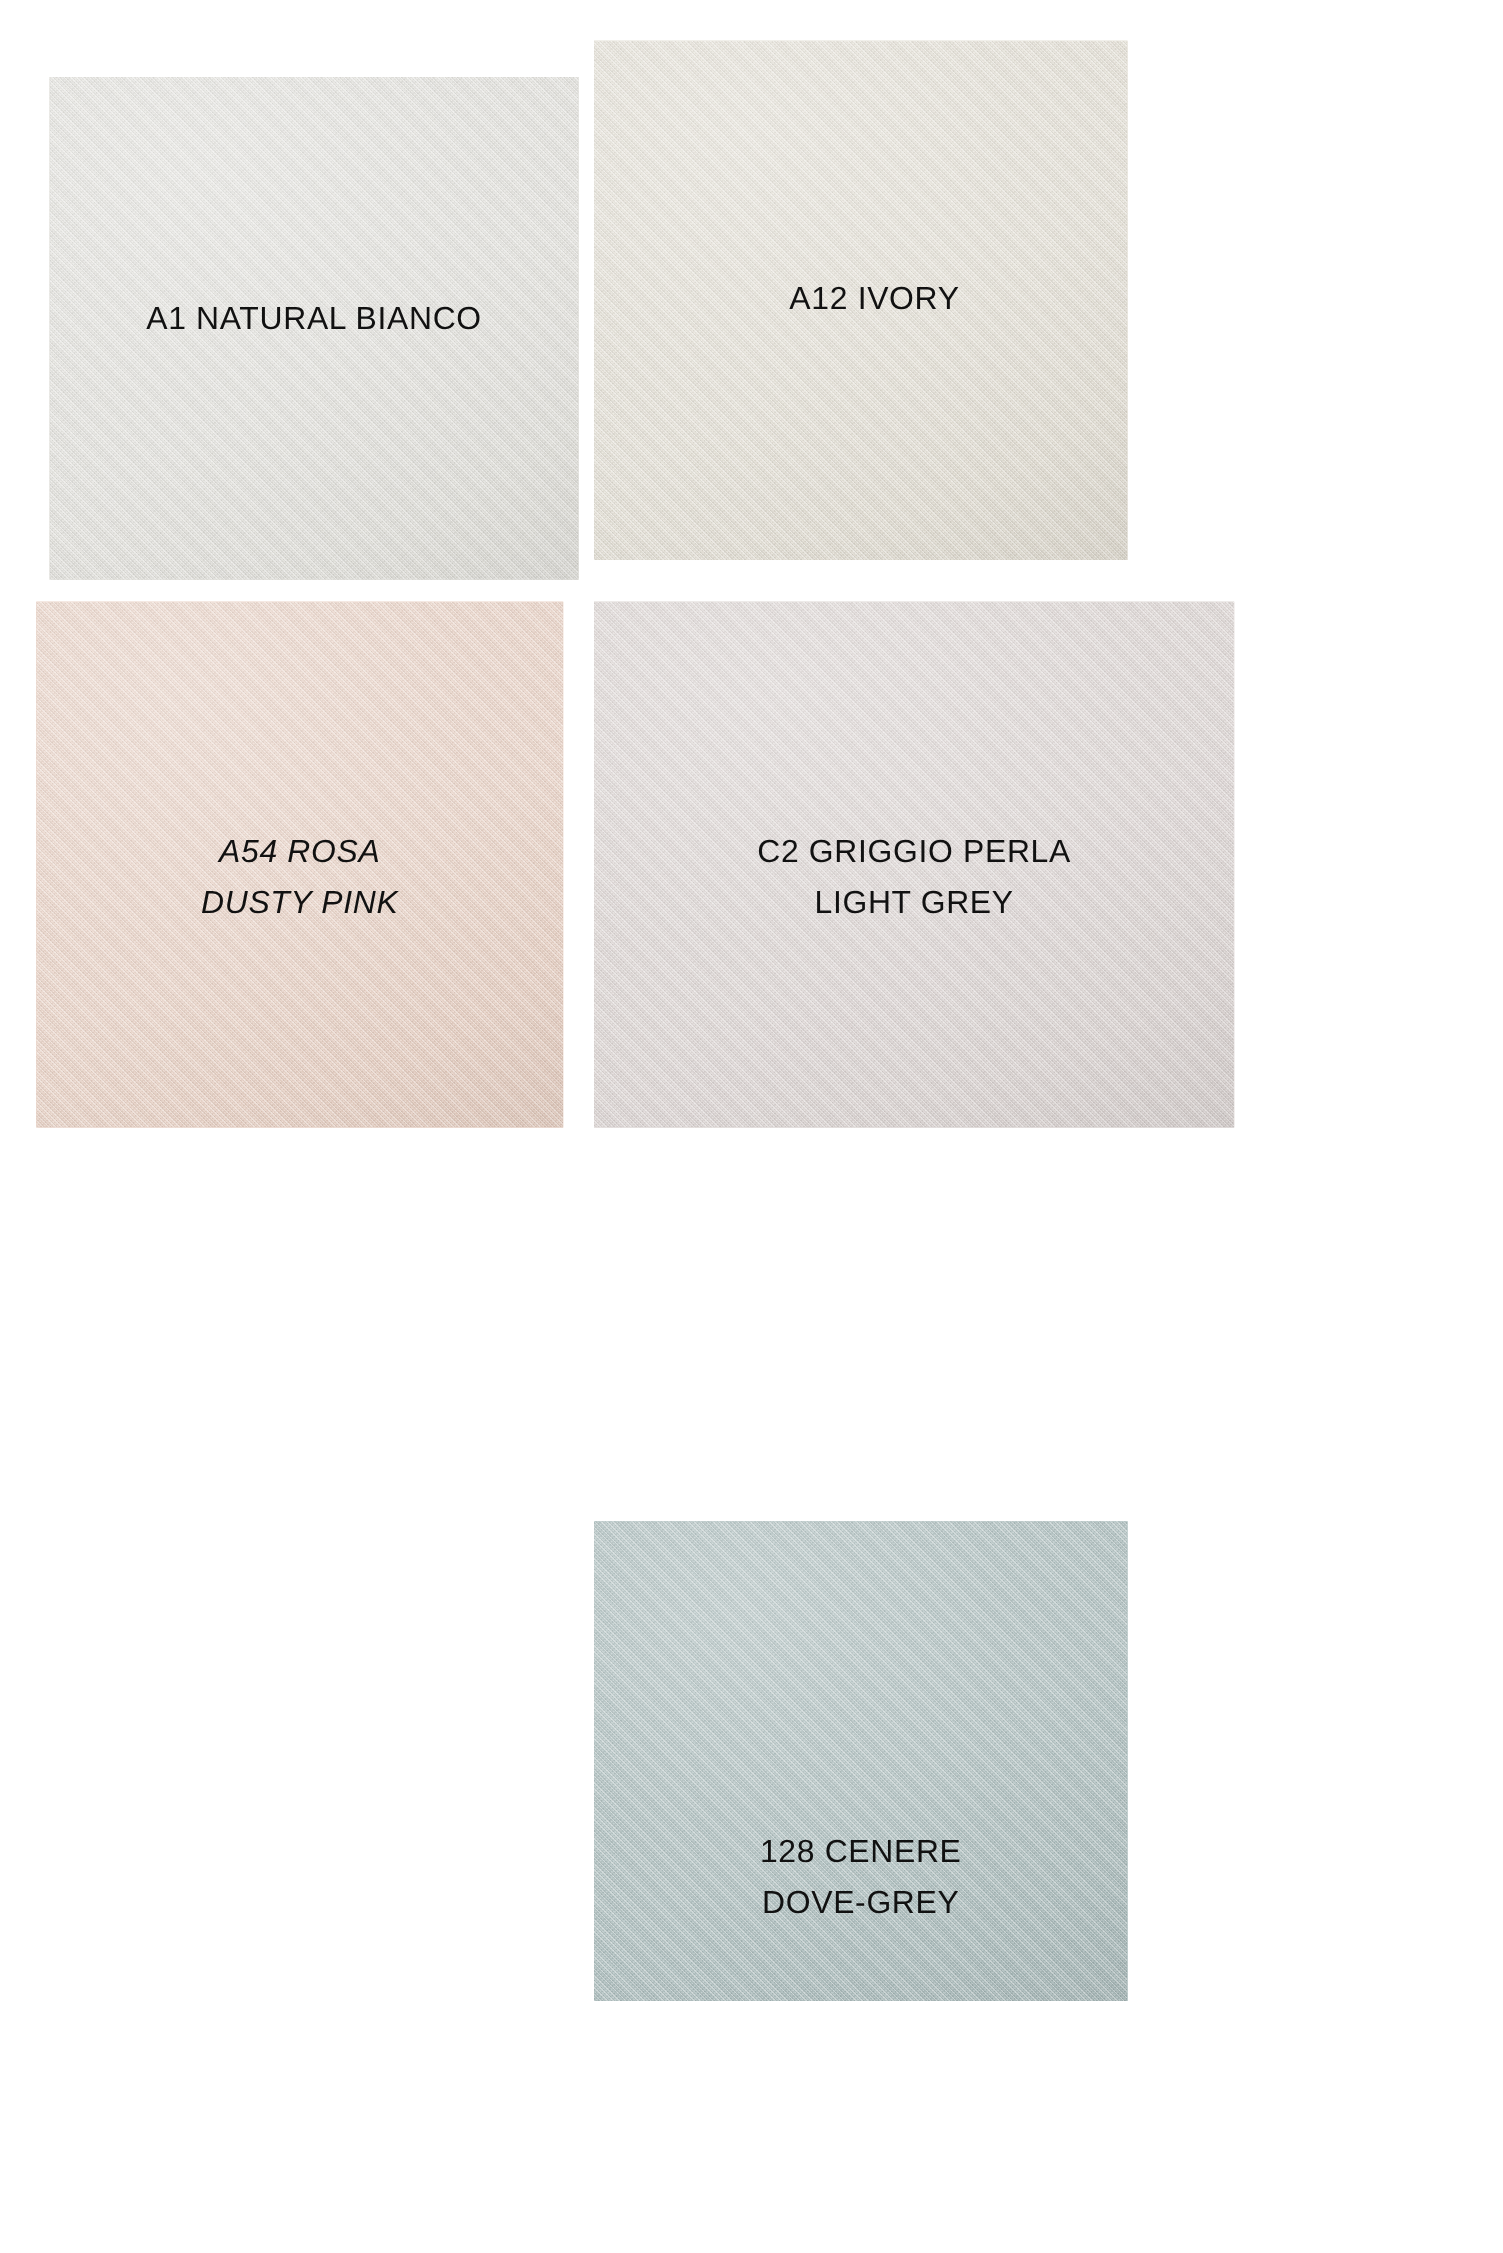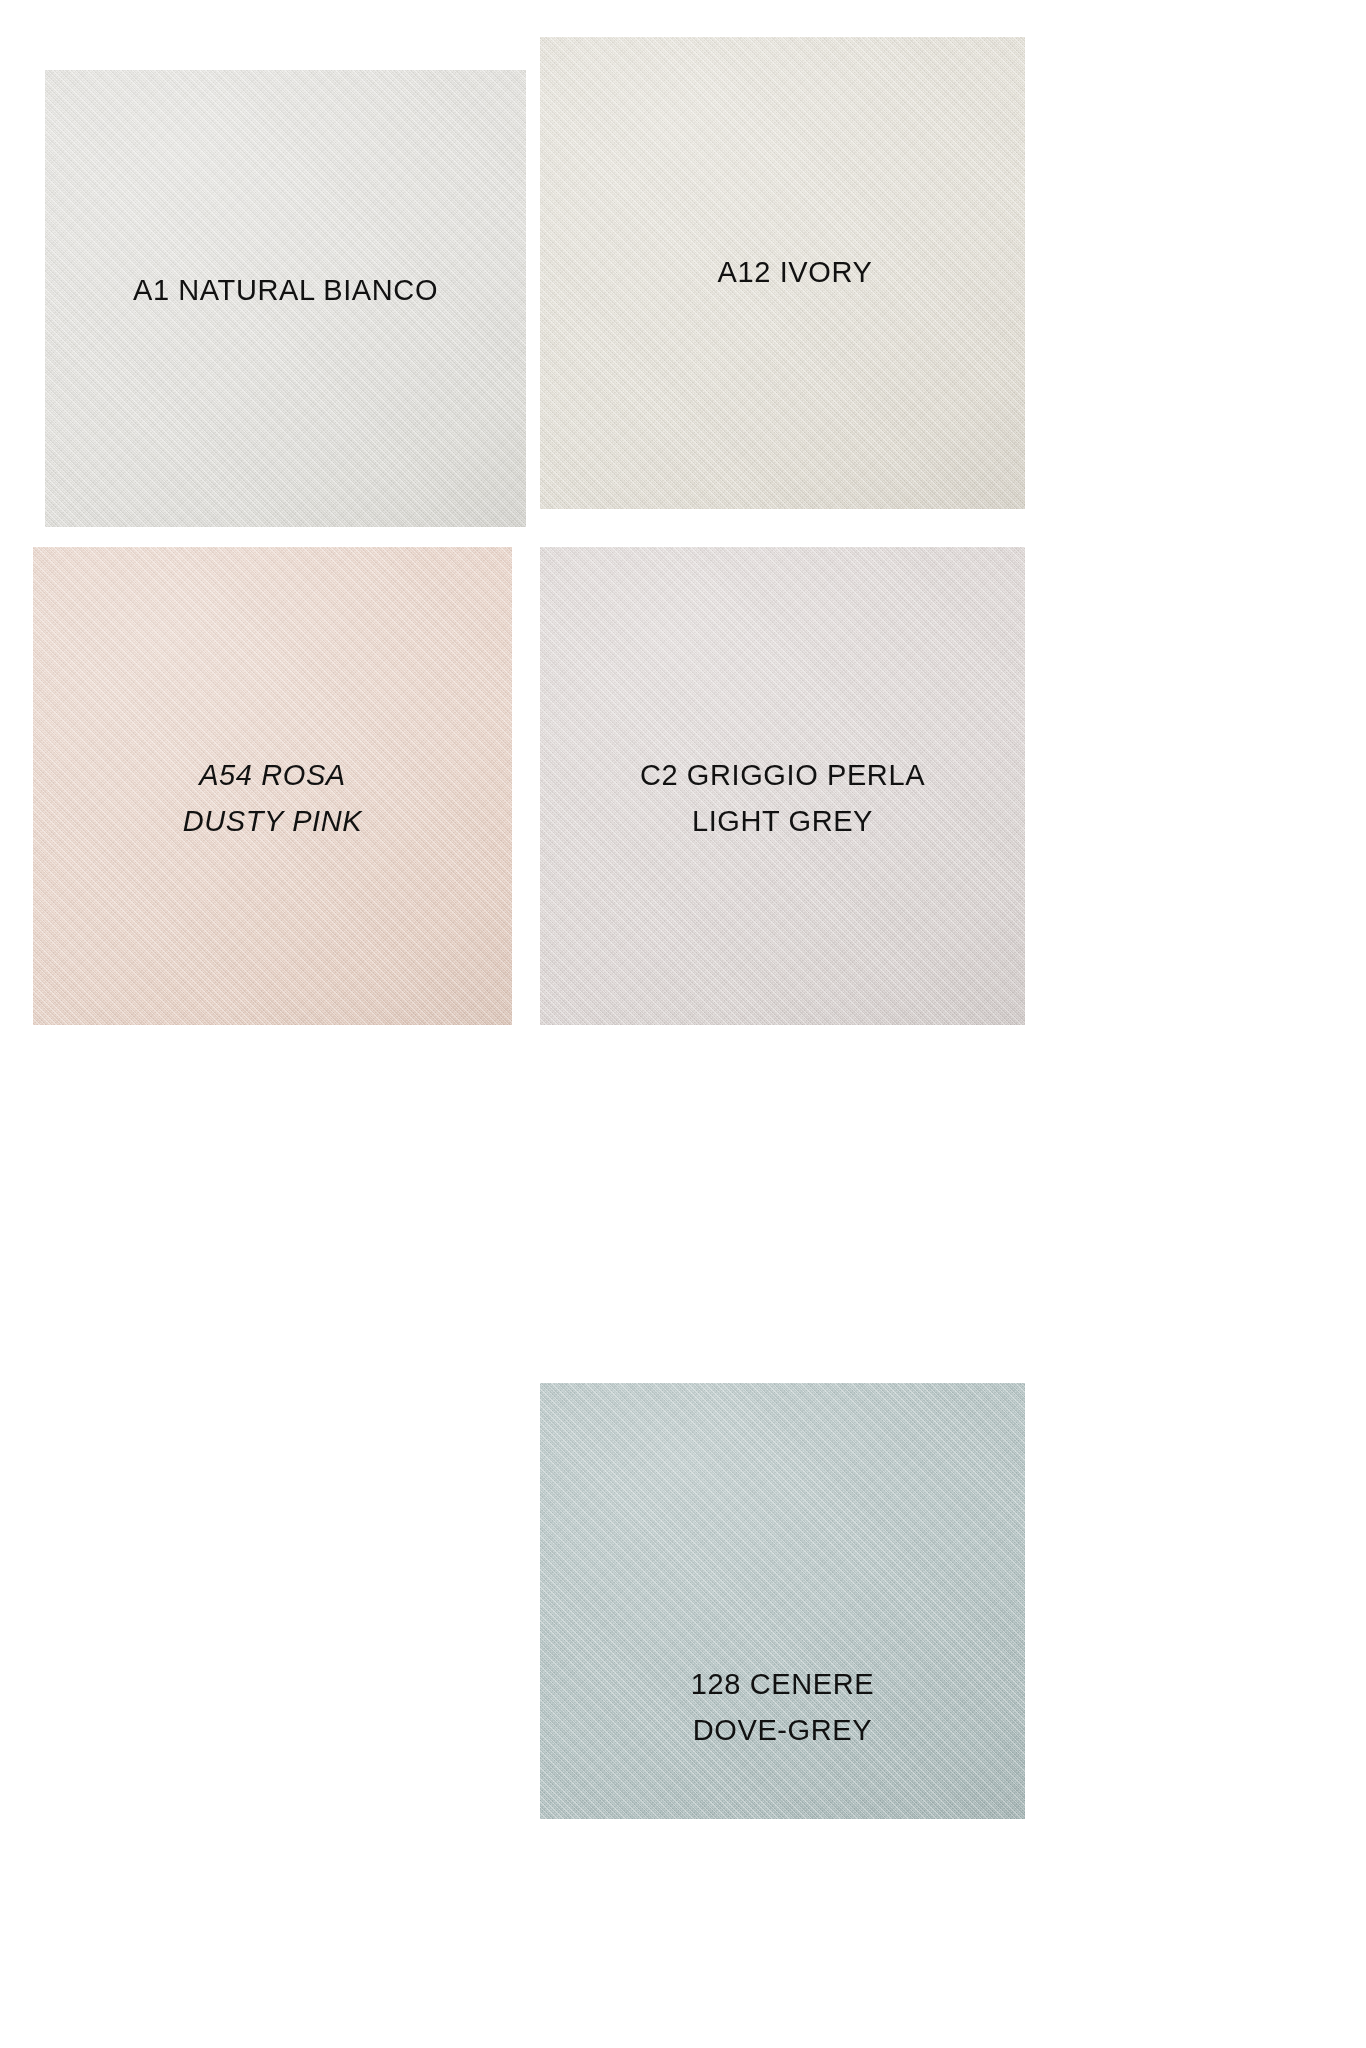--- a/index.html
+++ b/index.html
@@ -90,21 +90,21 @@
     line-height: 46px;
     letter-spacing: 0.6px;
     white-space: pre-line;
     z-index: 3;
   }
 
   
   #swatch-a1-natural-bianco { left: 45px;  top: 50px;   width: 481px; height: 457px; margin-top: 20px; }
   #swatch-a12-ivory         { left: 540px; top: 37px;   width: 485px; height: 472px; }
   #swatch-a54-rosa          { left: 33px;  top: 547px;  width: 479px; height: 478px; }
-  #swatch-c2-griggio-perla  { left: 540px; top: 547px;  width: 485px; height: 478px; }
+  #swatch-c2-griggio-perla  { left: 540px; top: 547px;  width: 582px; height: 478px; }
   #swatch-226-celeste       { left: 30px;  top: 1383px; width: 482px; height: 615px; }
   #swatch-128-cenere        { left: 540px; top: 1383px; width: 485px; height: 436px; }
 
   #label-a1-natural-bianco  { top: 197px; }
   #label-a12-ivory          { top: 212px; margin-left: 25px; }
   #label-a54-rosa           { top: 205px; font-style: italic; }
   #label-c2-griggio-perla   { top: 205px; }
   #label-226-celeste        { top: 278px; }
   #label-128-cenere         { top: 278px; }
 </style>

